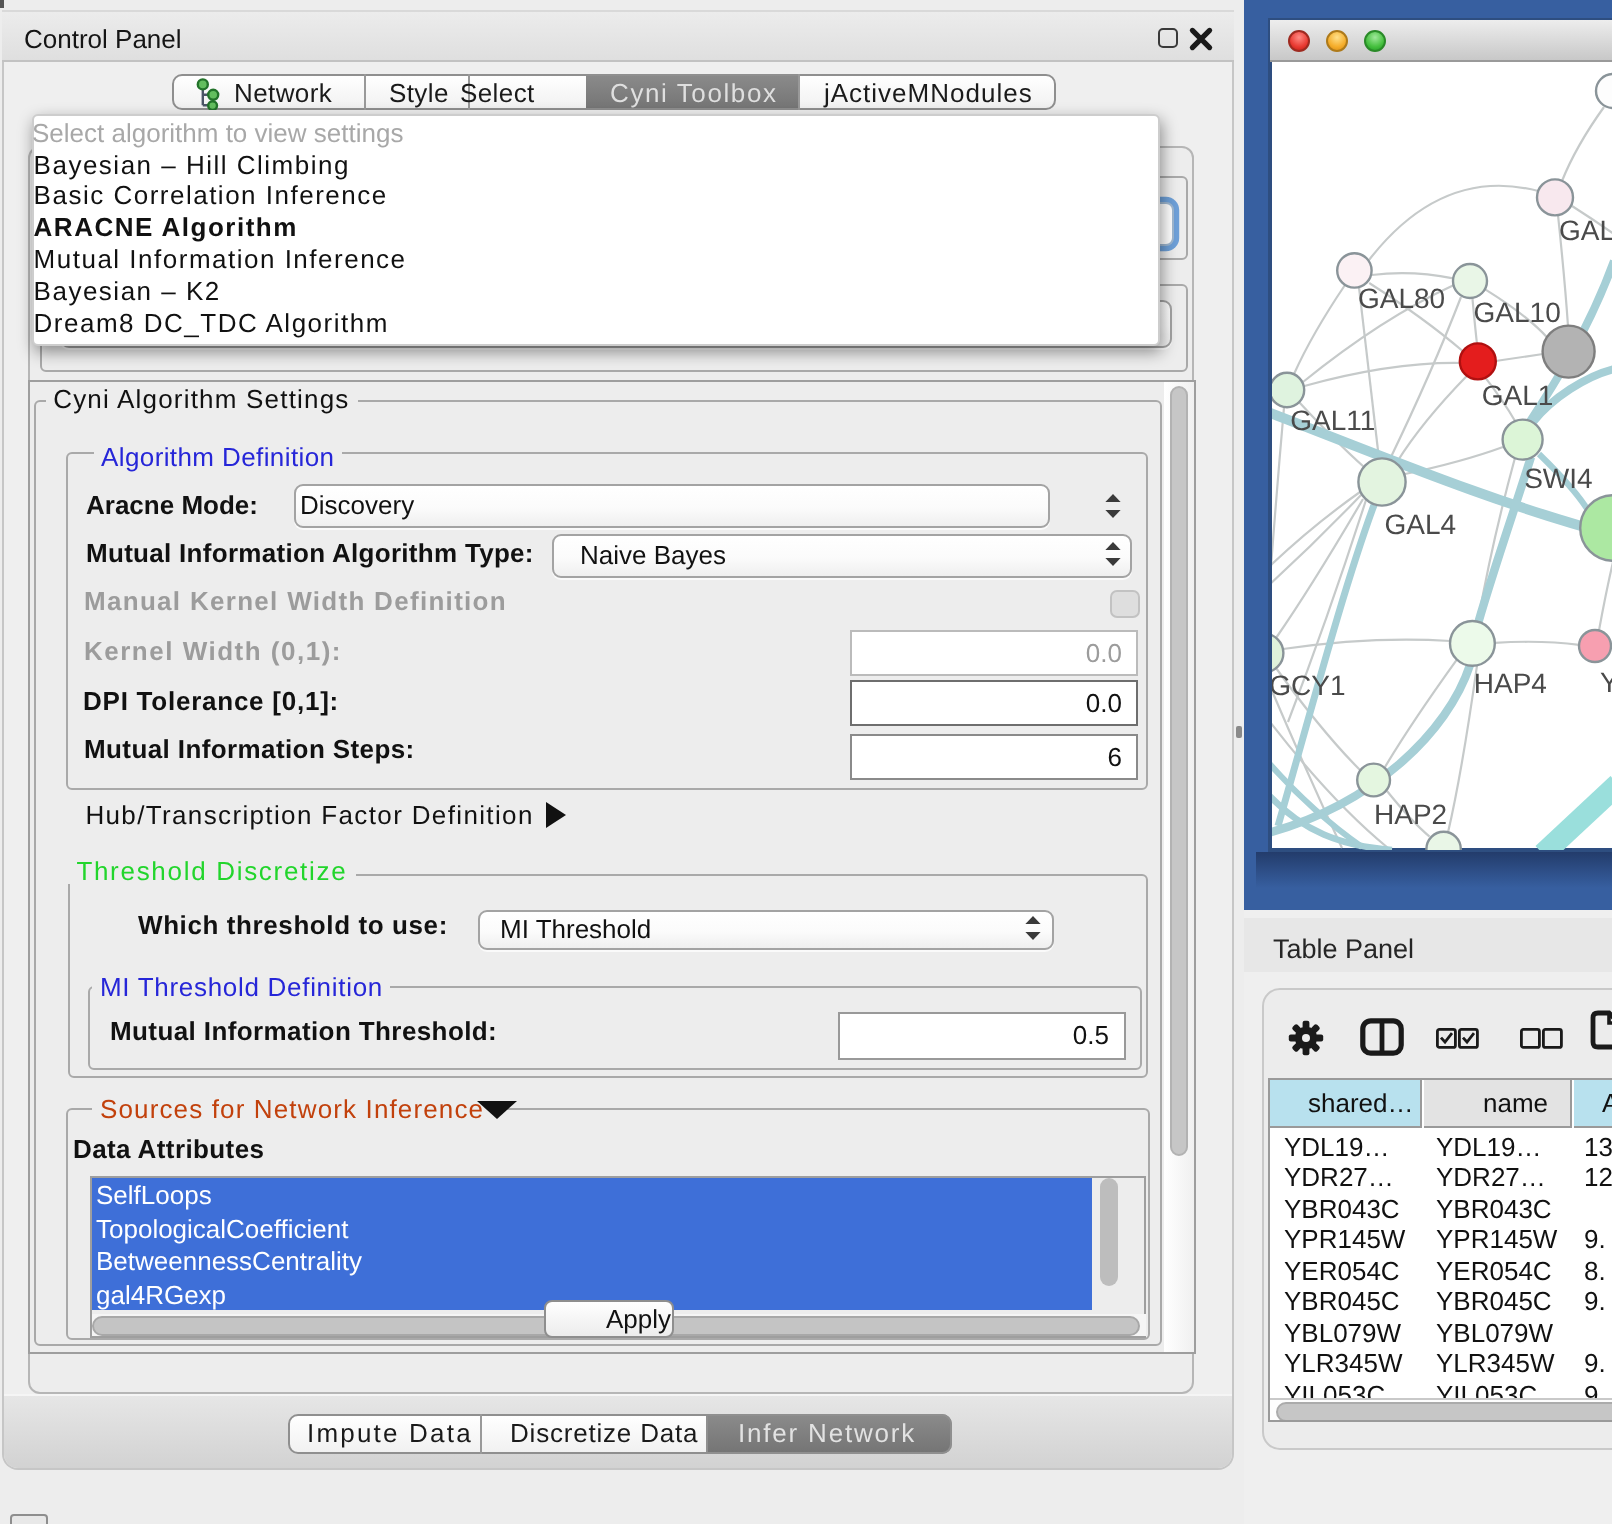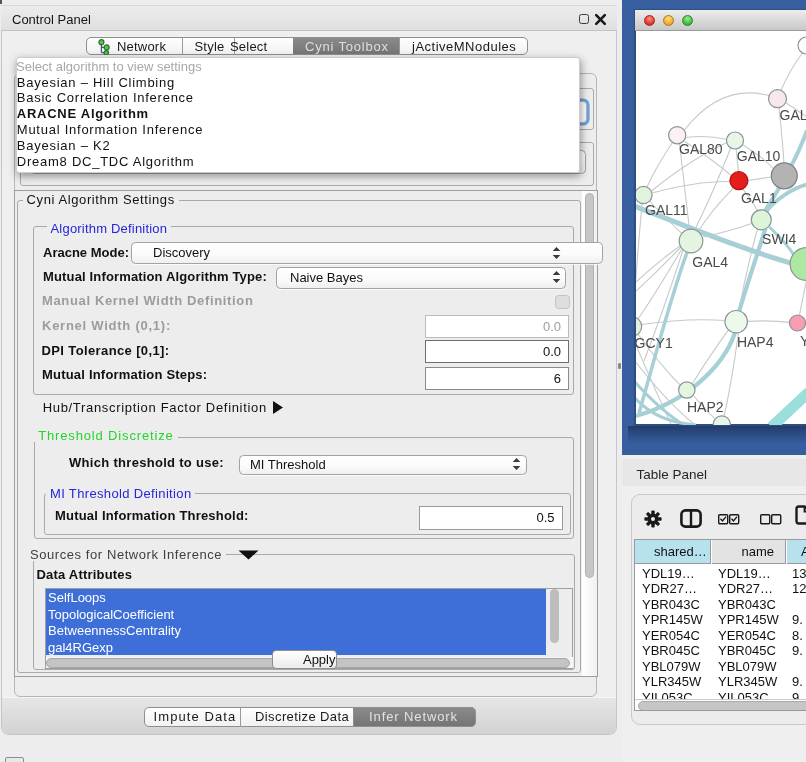--- a/index.html
+++ b/index.html
@@ -60,21 +60,21 @@
 <div class="abs" style="left:582px;top:191px;width:15px;height:485px;background:linear-gradient(to right,#FFFFFF,#F0F0F0)"></div>
 <div class="abs" style="left:584.5px;top:192.5px;width:9px;height:385px;background:#C6C6C6;border:1px solid #B2B2B2;border-radius:5px"></div>
 
 <div class="gbox" style="left:17px;top:199.5px;width:564px;height:473px"></div>
 <div class="gtitle" style="left:22.6px;top:192.6px;color:#111;letter-spacing:.6px">Cyni Algorithm Settings</div>
 
 <div class="gbox" style="left:33px;top:226px;width:541px;height:169px"></div>
 <div class="gtitle" style="left:46.5px;top:222.4px;color:#2626D8;letter-spacing:.2px">Algorithm Definition</div>
 
 <div class="lbl" style="left:43px;top:245px"><b>Aracne Mode:</b></div>
-<div class="combo" style="left:131px;top:242px;width:472px;height:22px;padding-left:21px">Discovery</div>
+<div class="combo" style="left:147px;top:242px;width:378px;height:22px;padding-left:2px">Discovery</div>
 <svg class="carr" style="left:552px;top:247px" viewBox="0 0 9 12">
     <path d="M4.5 0 L8.3 4 H0.7 Z" fill="#3a3a3a"></path>
     <path d="M4.5 12 L8.3 8 H0.7 Z" fill="#3a3a3a"></path>
   </svg>
 
 <div class="lbl" style="left:43px;top:269px;letter-spacing:.15px"><b>Mutual Information Algorithm Type:</b></div>
 <div class="combo" style="left:276px;top:266.5px;width:290px;height:22px;padding-left:13px">Naive Bayes</div>
 <svg class="carr" style="left:552px;top:271px" viewBox="0 0 9 12">
     <path d="M4.5 0 L8.3 4 H0.7 Z" fill="#3a3a3a"></path>
     <path d="M4.5 12 L8.3 8 H0.7 Z" fill="#3a3a3a"></path>
@@ -106,21 +106,21 @@
     <path d="M4.5 0 L8.3 4 H0.7 Z" fill="#3a3a3a"></path>
     <path d="M4.5 12 L8.3 8 H0.7 Z" fill="#3a3a3a"></path>
   </svg>
 
 <div class="gbox" style="left:44px;top:492.5px;width:527px;height:42px"></div>
 <div class="gtitle" style="left:46px;top:486.6px;color:#2626D8;letter-spacing:.35px">MI Threshold Definition</div>
 <div class="lbl" style="left:55px;top:508px;letter-spacing:.2px"><b>Mutual Information Threshold:</b></div>
 <div class="tfield" style="left:418.5px;top:506px;width:144px;height:24px;border:1px solid #999">0.5</div>
 
 <div class="gbox" style="left:33px;top:553.5px;width:542px;height:116.5px"></div>
-<div class="gtitle" style="left:26px;top:548.1px;color:#404040;letter-spacing:.57px">Sources for Network Inference</div>
+<div class="gtitle" style="left:46px;top:548.1px;color:#c2410c;letter-spacing:.57px">Sources for Network Inference</div>
 <svg class="abs" style="left:238px;top:549.5px" width="21" height="10" viewBox="0 0 21 10">
     <path d="M0.5 0.5 L20.5 0.5 L10.5 9.5 Z" fill="#111"></path>
   </svg>
 <div class="lbl" style="left:36.5px;top:566.5px;letter-spacing:.2px"><b>Data Attributes</b></div>
 
 <div class="abs" style="left:44.5px;top:587.5px;width:528.5px;height:81.5px;background:#EDEDED;border:1px solid #9E9E9E"></div>
 <div class="abs" style="left:45.5px;top:588.5px;width:500.5px;height:66.5px;background:#3E6FD8"></div>
 <div class="lbl" style="left:48px;top:590px;color:#fff;line-height:16.6px">SelfLoops<br>TopologicalCoefficient<br>BetweennessCentrality<br>gal4RGexp</div>
 <div class="abs" style="left:550px;top:589px;width:8.5px;height:54px;background:#BDBDBD;border-radius:4.5px"></div>
 <div class="abs" style="left:45.5px;top:657px;width:527px;height:11px;background:#F5F5F5"></div>

